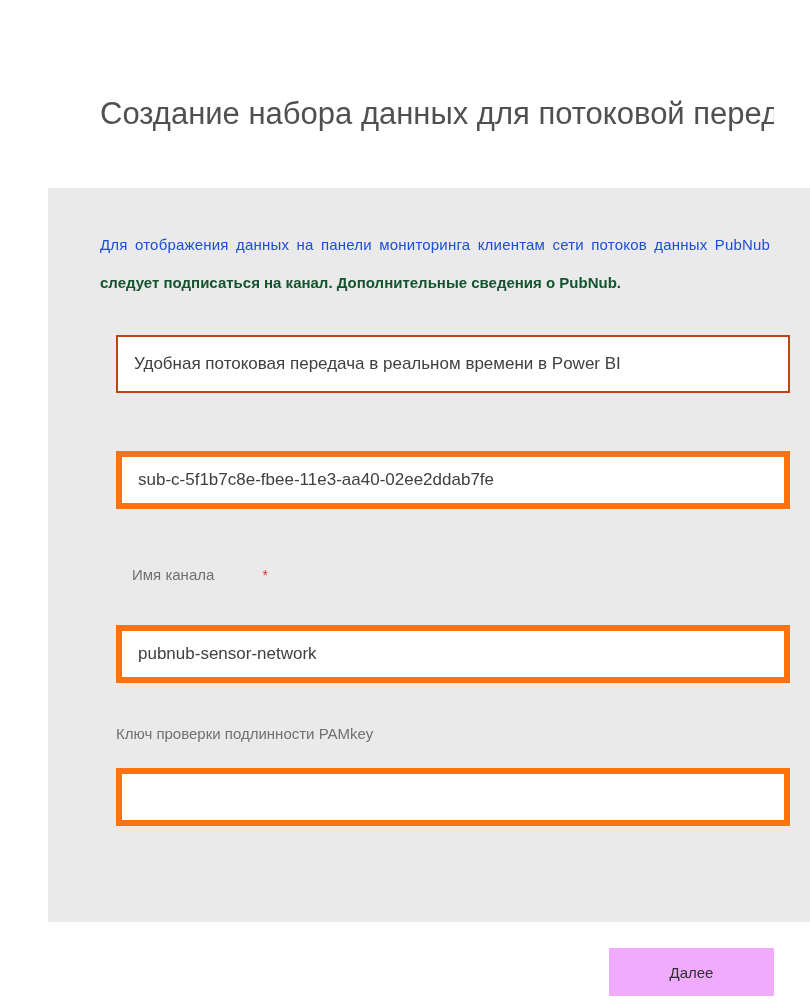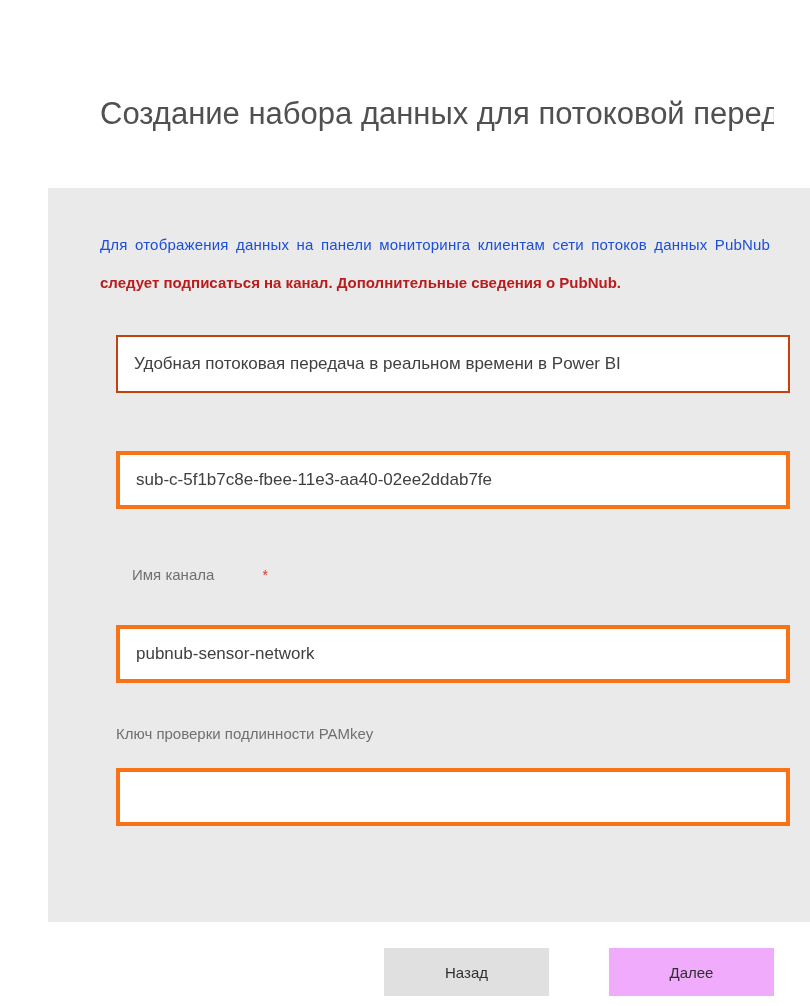--- a/index.html
+++ b/index.html
@@ -34,21 +34,21 @@
     .description {
       font-size: 15px;
       color: #1d4ed8;
       line-height: 1.7;
       margin-bottom: 4px;
       letter-spacing: 0.2px;
       word-spacing: 3px;
     }
     .description-bold {
       font-size: 15px;
-      color: #b91c1c;
+      color: #14532d;
       font-weight: 600;
       margin-bottom: 28px;
     }
     .form-group {
       margin-bottom: 26px;
     }
     .form-label {
       font-size: 15px;
       color: #707070;
       display: block;
@@ -63,21 +63,21 @@
     .label-inline-star .required-star {
       margin-left: 28px;
     }
     .form-input {
       width: 100%;
       height: 58px;
       padding: 0 16px;
       font-size: 17px;
       color: #404040;
       background: #ffffff;
-      border: 4px solid #f97316;
+      border: 6px solid #f97316;
       font-family: inherit;
       outline: none;
     }
     .form-input.focused {
       border: 2px solid #c2410c;
     }
     .footer {
       position: absolute;
       bottom: 0;
       left: 0;
@@ -133,15 +133,14 @@
     <input type="text" class="form-input" value="pubnub-sensor-network" style="">
   </div>
 
   <div class="form-group">
     <label class="form-label">Ключ проверки подлинности PAMkey</label>
     <input type="text" class="form-input" value="" style="">
   </div>
 </div>
 
 <div class="footer">
-  <button class="btn btn-secondary">Назад</button>
   <button class="btn btn-primary">Далее</button>
 </div>
 
 </body></html>

